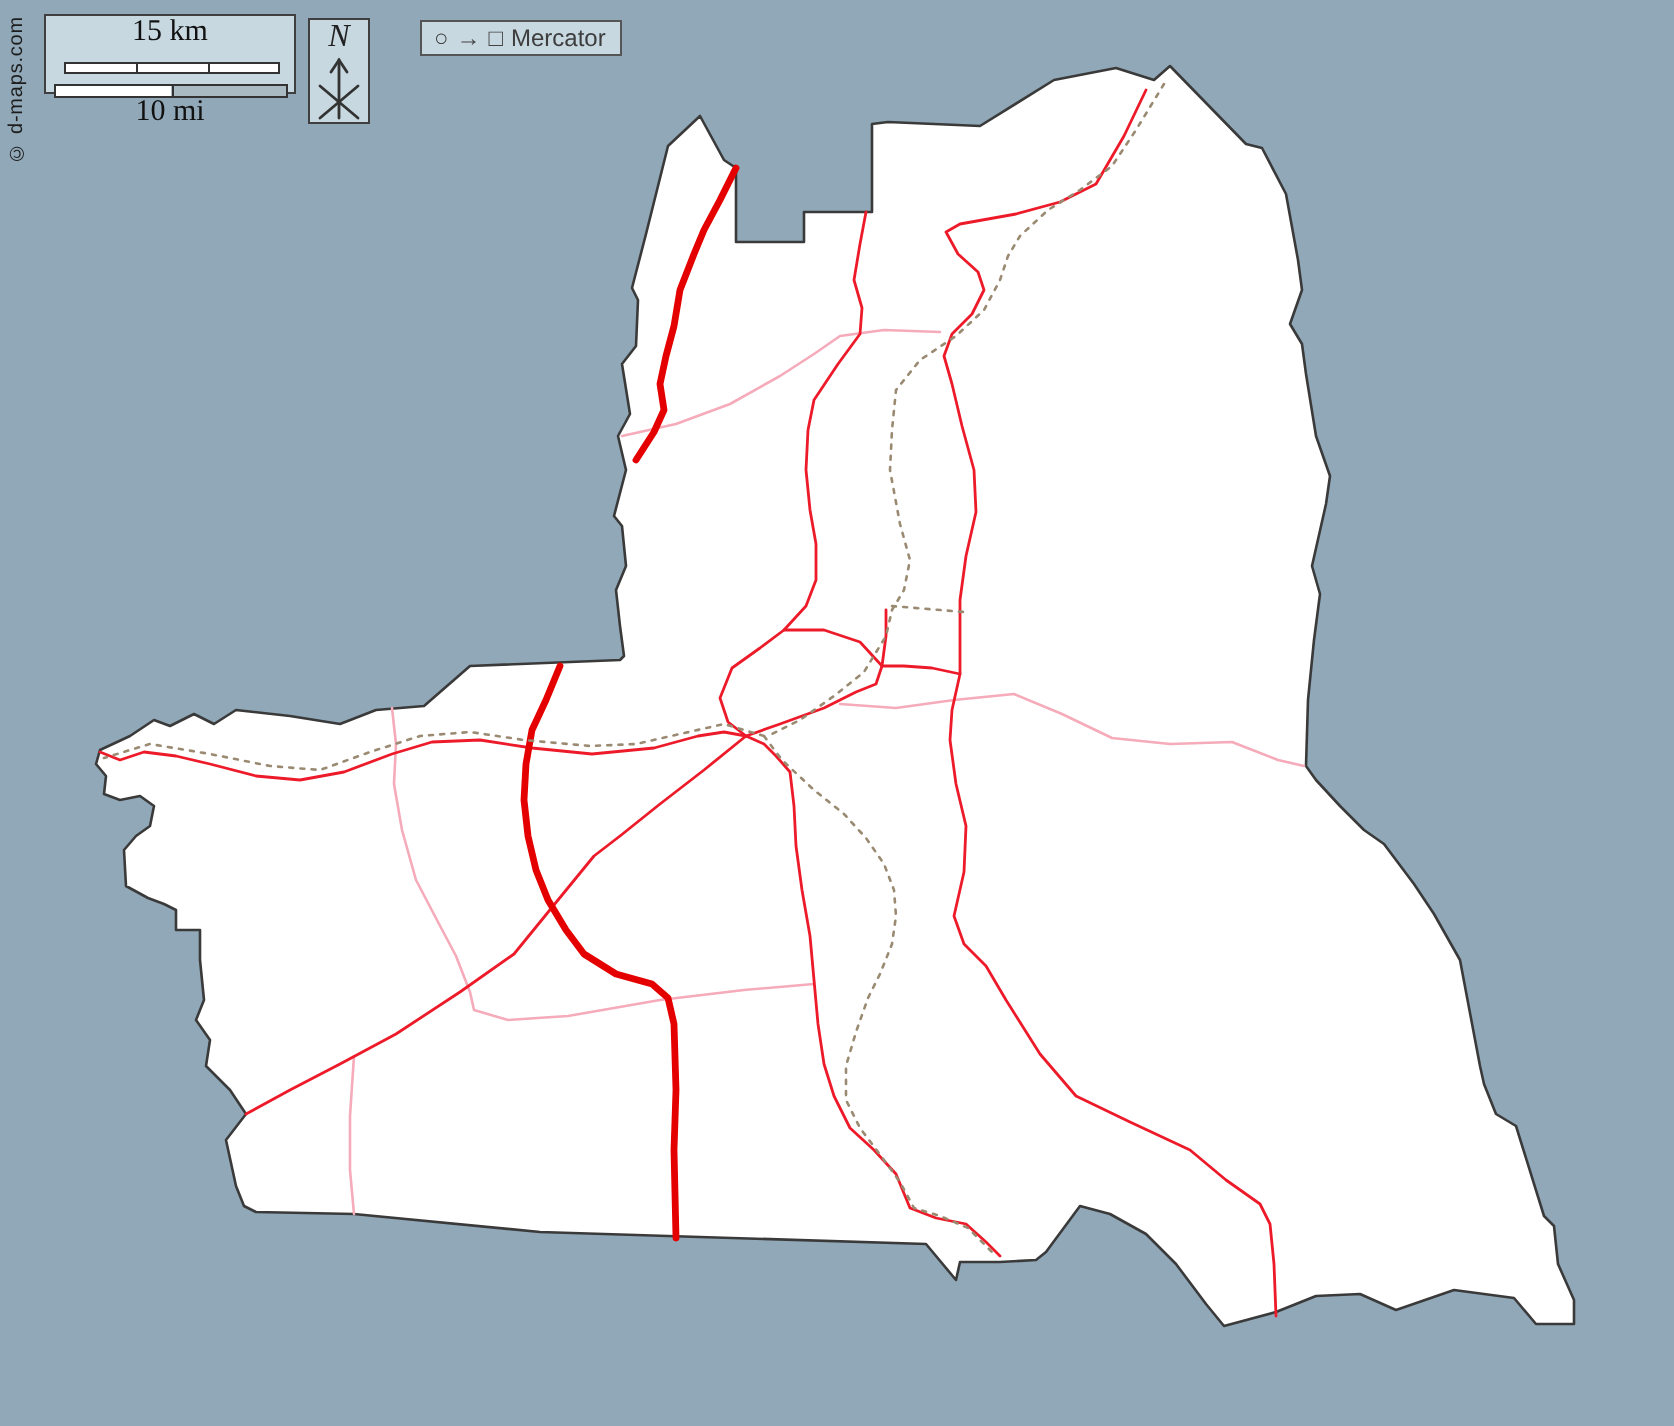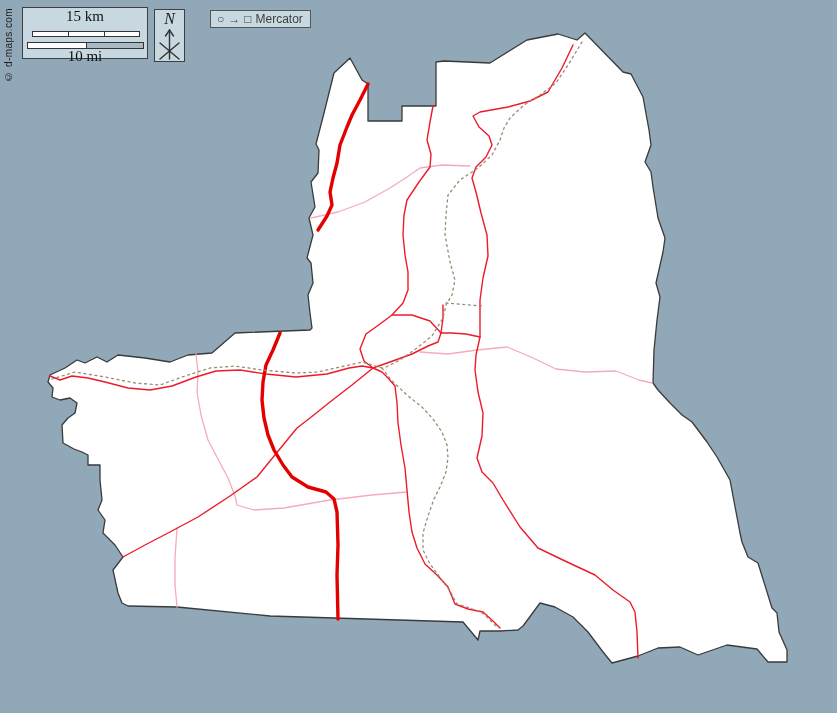--- a/index.html
+++ b/index.html
@@ -8,21 +8,21 @@
     width:837px;height:713px;
     background:#91A8B8;
     box-shadow: inset 0 0 0 3px #000;
     overflow:hidden;
     font-family:"Liberation Sans", sans-serif;
   }
   .map-svg{position:absolute;left:0;top:0;width:837px;height:713px;display:block;}
 
   
   .scalebox{
-    position:absolute;left:22px;top:7px;width:126px;height:52px;
+    position:absolute;left:22px;top:7px;width:126px;height:40px;
     background:#C7D8E0;border:1px solid #3f3f3f;box-sizing:border-box;
   }
   .scalebox .lbl{
     text-align:center;font-family:"Liberation Serif", serif;
     font-size:15px;color:#111;line-height:16px;
   }
   .bar-km{
     position:absolute;left:8px;top:23px;width:108px;height:6px;
     background:#fff;border:1px solid #333;box-sizing:border-box;
     margin-left:1px;

